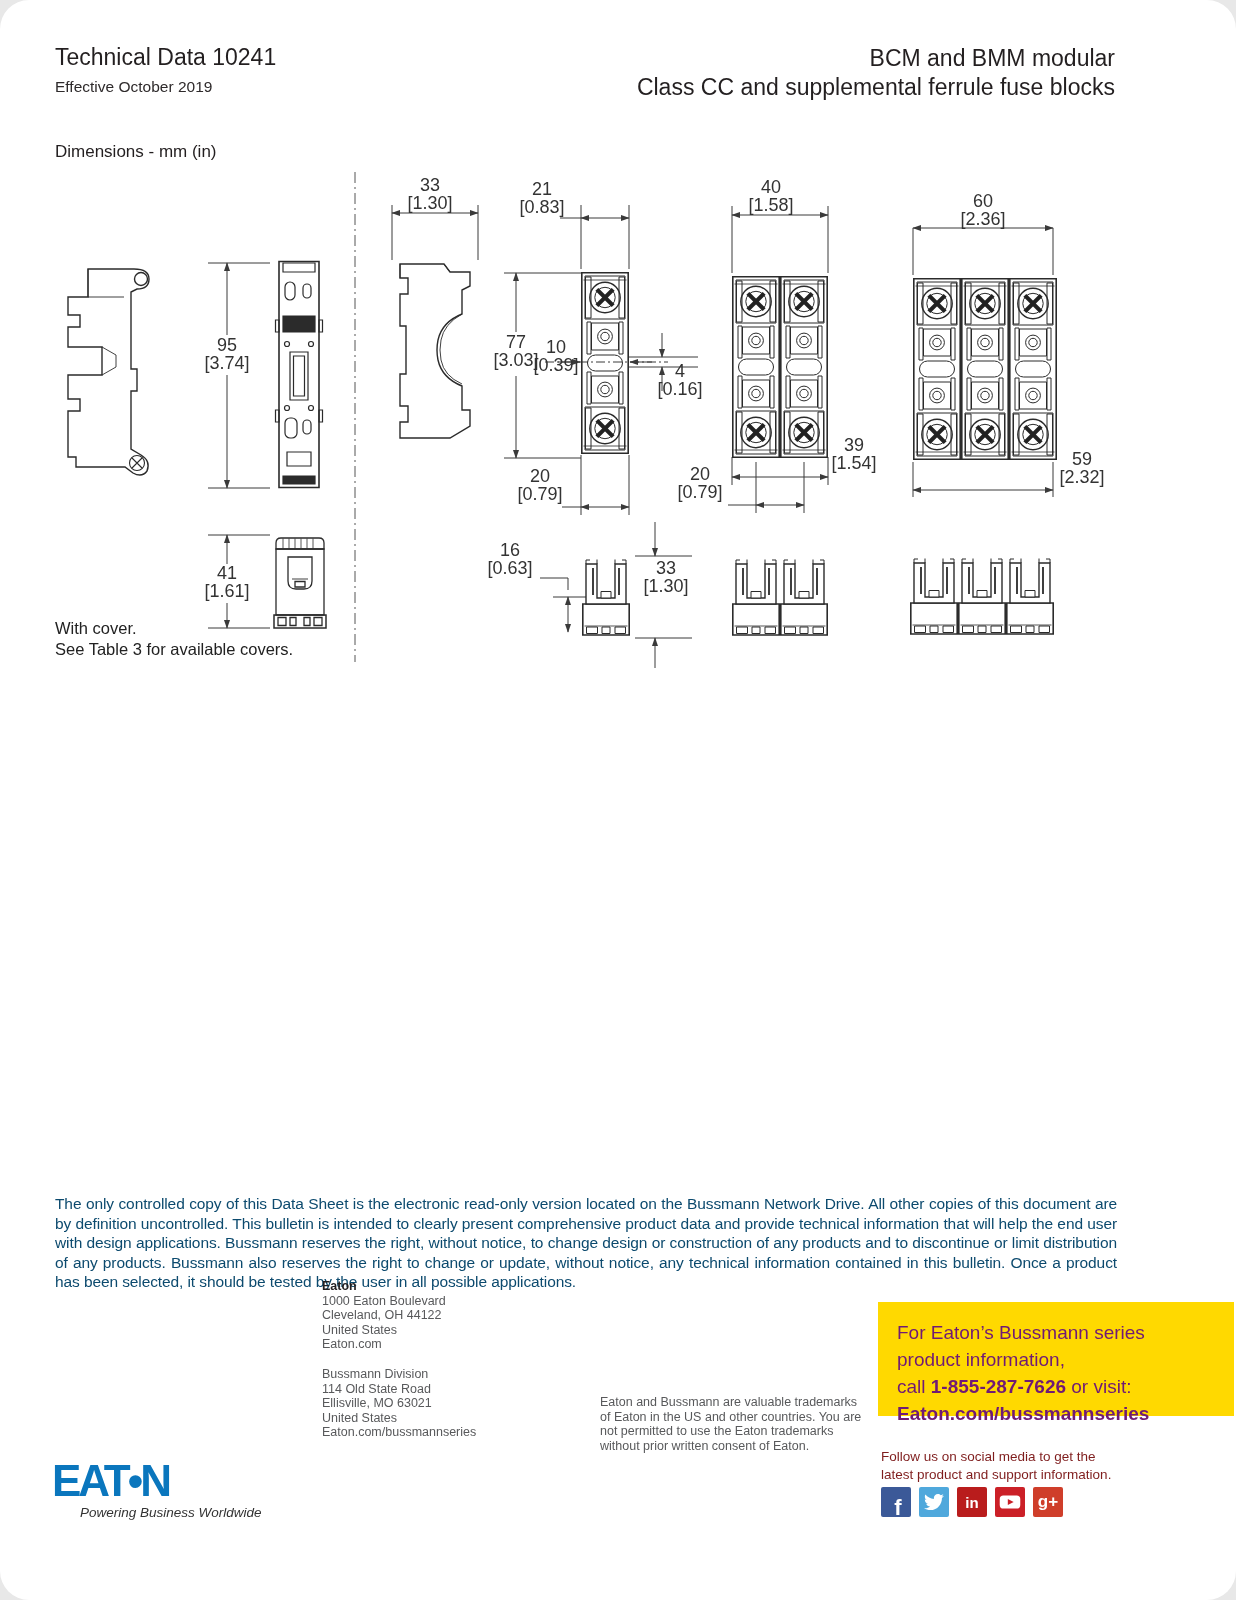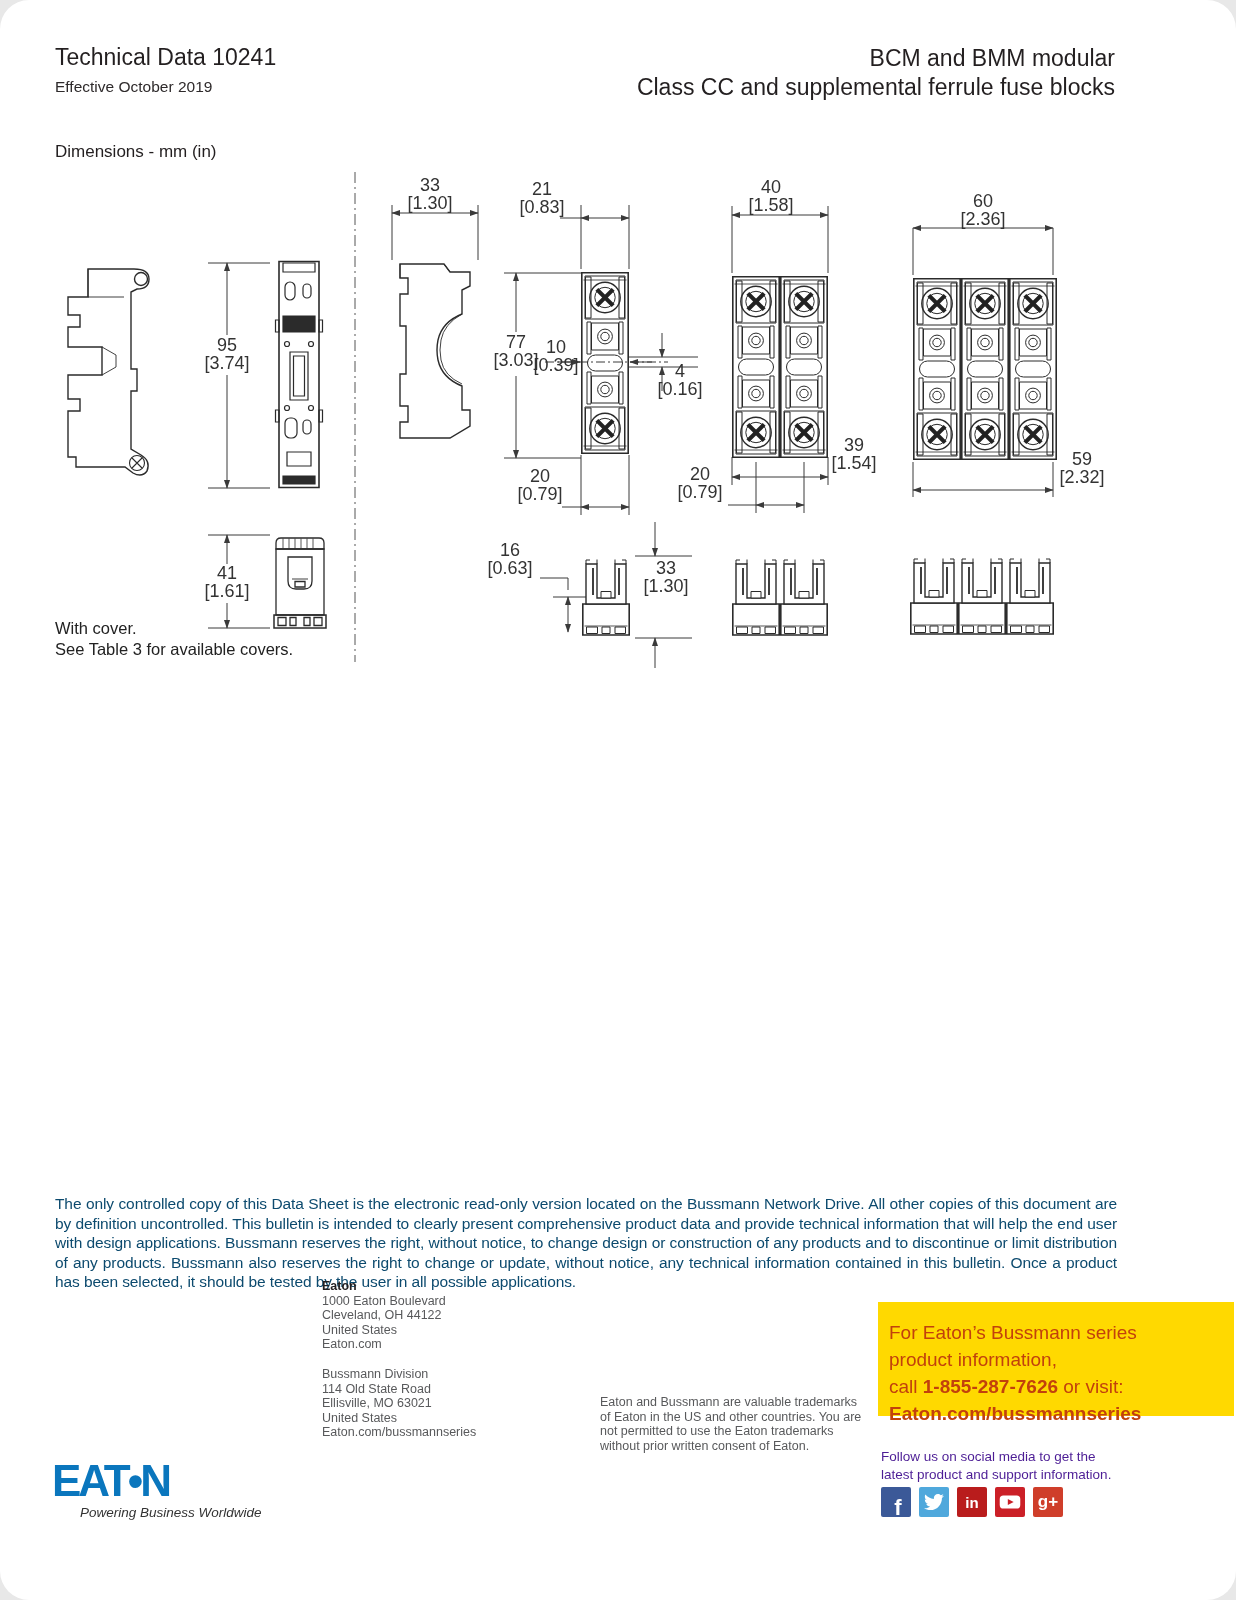--- a/index.html
+++ b/index.html
@@ -20,22 +20,22 @@
          text-align:justify;color:#0c4a6e;letter-spacing:-0.1px;}
   
   .ft{font-size:12.5px;line-height:14.6px;color:#58595b;}
   .ft b{color:#231f20;}
   .addr-eaton{left:322px;top:1279px;}
   .addr-bussmann{left:322px;top:1367px;}
   .addr-copyright{left:322px;top:1453px;}
   .tm1{left:600px;top:1395px;width:262px;}
   .tm2{left:600px;top:1465px;width:268px;}
   .promo{left:878px;top:1302px;width:356px;height:114px;background:#ffd900;
-         box-sizing:border-box;padding:17px 0 0 11px;font-size:19px;line-height:27px;color:#c2410c;}
-  .follow{left:881px;top:1448px;font-size:13.5px;line-height:17.5px;color:#4c1d95;}
+         box-sizing:border-box;padding:17px 0 0 19px;font-size:19px;line-height:27px;color:#701a75;}
+  .follow{left:881px;top:1448px;font-size:13.5px;line-height:17.5px;color:#7f1d1d;}
   .social{left:881px;top:1487px;display:flex;gap:8px;}
   .tile{width:30px;height:30px;border-radius:2px;display:flex;align-items:center;justify-content:center;
         color:#fff;font-weight:bold;}
   .tile-fb{background:#3b5998;font-size:22px;align-items:flex-end;}
   .tile-fb span{transform:translate(2px,4px);}
   .tile-tw{background:#4fa8dc;}
   .tile-in{background:#b91c1c;font-size:15px;}
   .tile-yt{background:#cb2027;}
   .tile-gp{background:#cf3e2a;font-size:17px;}
   .logo{left:52px;top:1460px;}

